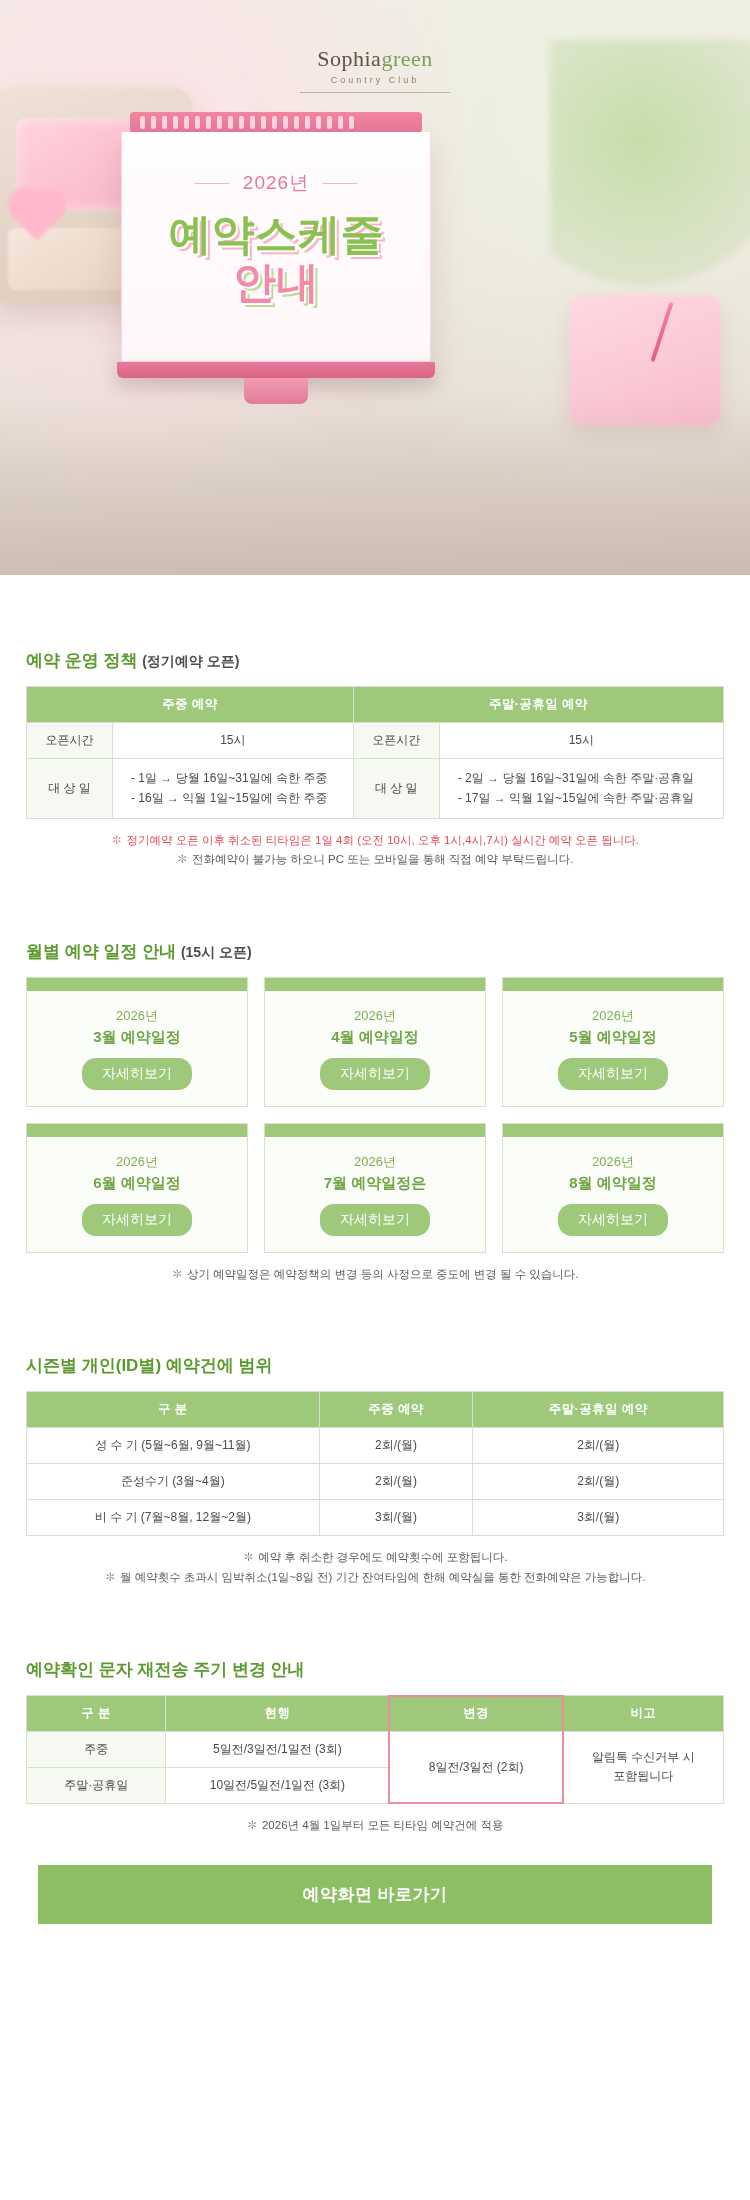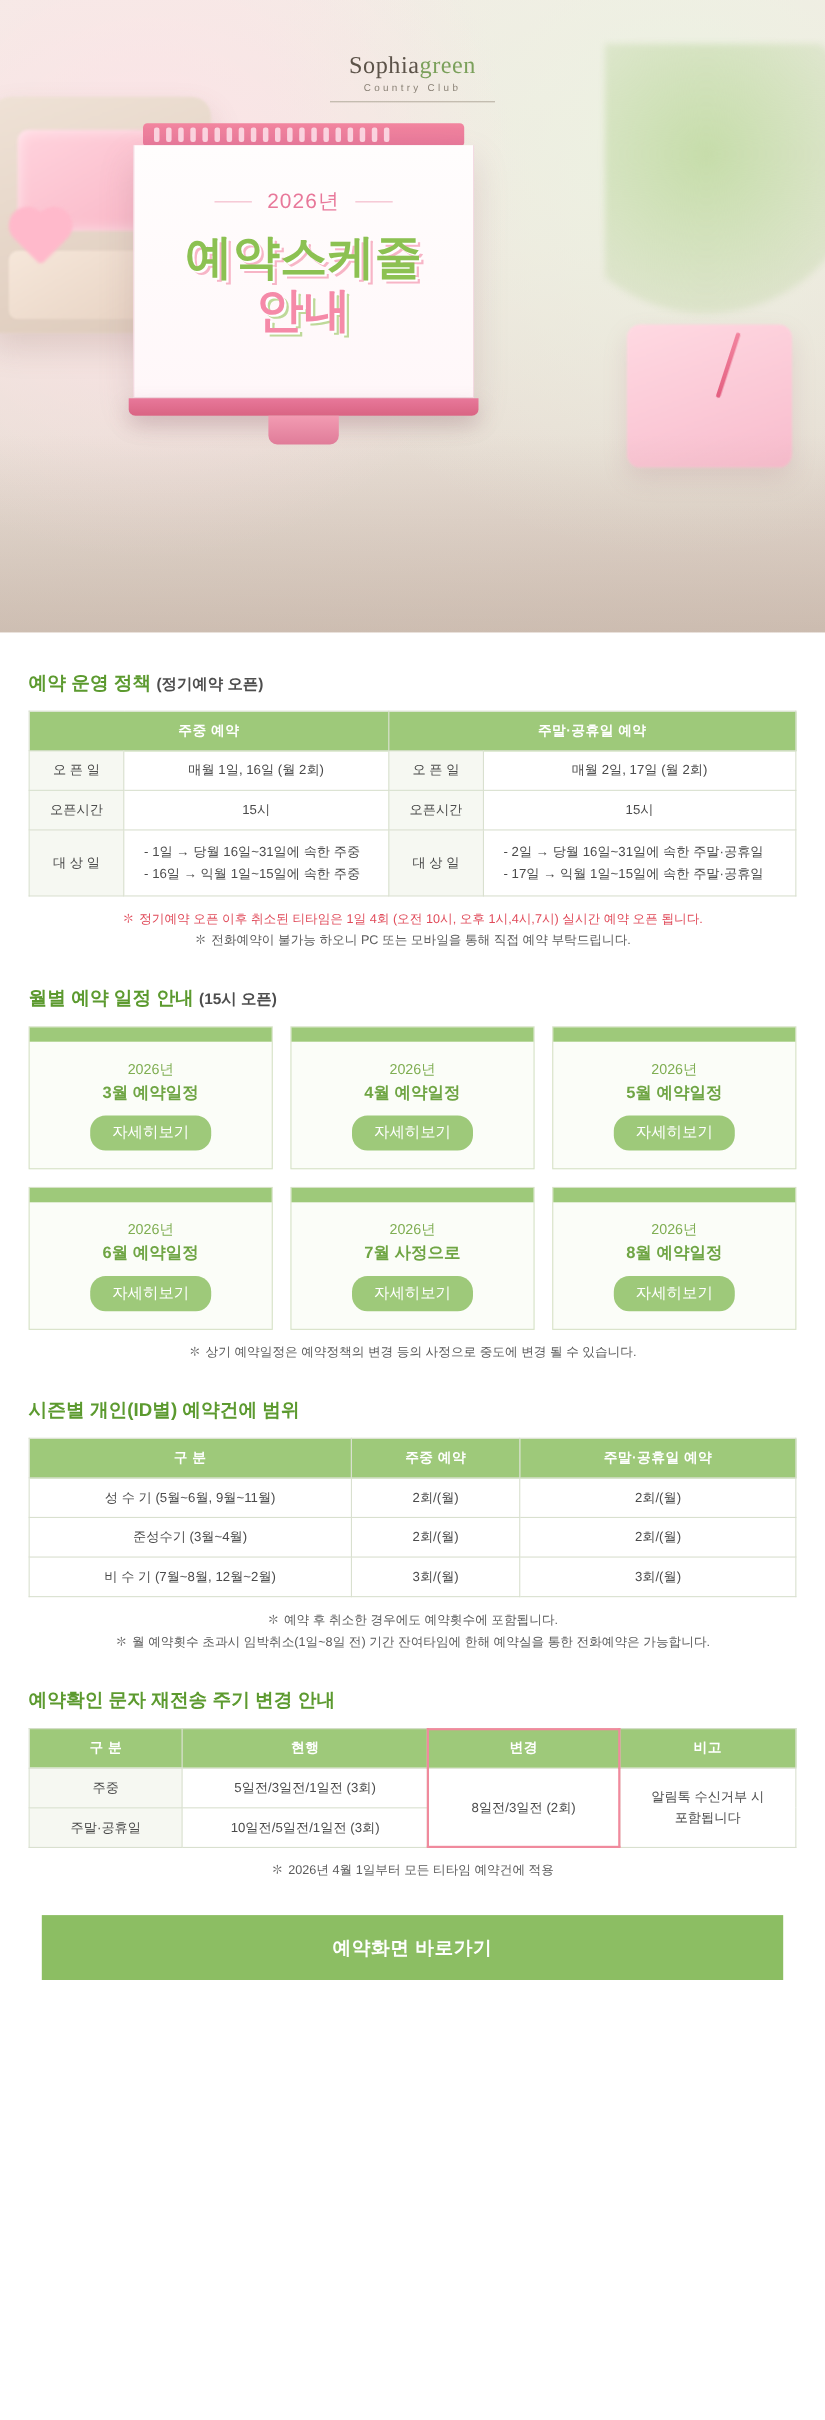--- a/index.html
+++ b/index.html
@@ -133,21 +133,21 @@
   }
   .cal-leg {
     position: absolute; left: 50%; transform: translateX(-50%);
     bottom: -26px; width: 64px; height: 26px;
     background: linear-gradient(180deg,#f29bb2,#e07c99);
     border-radius: 0 0 8px 8px;
   }
 
   
   .content { padding: 34px 0 0; }
-  .section { padding: 0 26px; }
+  .section { padding: 0 26px; margin-top: 40px; }
   .sec-head { margin: 0 0 14px; font-size: 17px; font-weight: bold; color: #5c9a2f; }
   .sec-head .sub { color: #4d4d4d; font-size: 14px; font-weight: bold; }
 
   table { width: 100%; border-collapse: collapse; }
   .tbl { border: 1px solid #cfd9c3; }
   .tbl th, .tbl td {
     border: 1px solid #d9e0cf; padding: 9px 6px;
     font-size: 12px; text-align: center; color: #4a4a4a;
   }
   .tbl th { background: #9ec97a; color: #ffffff; font-weight: bold; font-size: 12.5px; letter-spacing: .4px; }
@@ -259,26 +259,20 @@
       </h2>
       <table class="tbl">
         <thead>
           <tr>
             <th colspan="2">주중 예약</th>
             <th colspan="2">주말·공휴일 예약</th>
           </tr>
         </thead>
         <tbody>
           <tr>
-            <td class="lbl">오 픈 일</td>
-            <td>매월 1일, 16일 (월 2회)</td>
-            <td class="lbl">오 픈 일</td>
-            <td>매월 2일, 17일 (월 2회)</td>
-          </tr>
-          <tr>
             <td class="lbl">오픈시간</td>
             <td>15시</td>
             <td class="lbl">오픈시간</td>
             <td>15시</td>
           </tr>
           <tr>
             <td class="lbl">대 상 일</td>
             <td class="multi" style="white-space:pre-line">- 1일 → 당월 16일~31일에 속한 주중
 - 16일 → 익월 1일~15일에 속한 주중</td>
             <td class="lbl">대 상 일</td>
@@ -321,21 +315,21 @@
         </div>
         <div class="month-card">
           <div class="month-bar"></div>
           <div class="month-year">2026년</div>
           <div class="month-label">6월 예약일정</div>
           <button class="month-btn">자세히보기</button>
         </div>
         <div class="month-card">
           <div class="month-bar"></div>
           <div class="month-year">2026년</div>
-          <div class="month-label">7월 사정으로</div>
+          <div class="month-label">7월 예약일정은</div>
           <button class="month-btn">자세히보기</button>
         </div>
         <div class="month-card">
           <div class="month-bar"></div>
           <div class="month-year">2026년</div>
           <div class="month-label">8월 예약일정</div>
           <button class="month-btn">자세히보기</button>
         </div>
       </div>
       <div class="notes">

